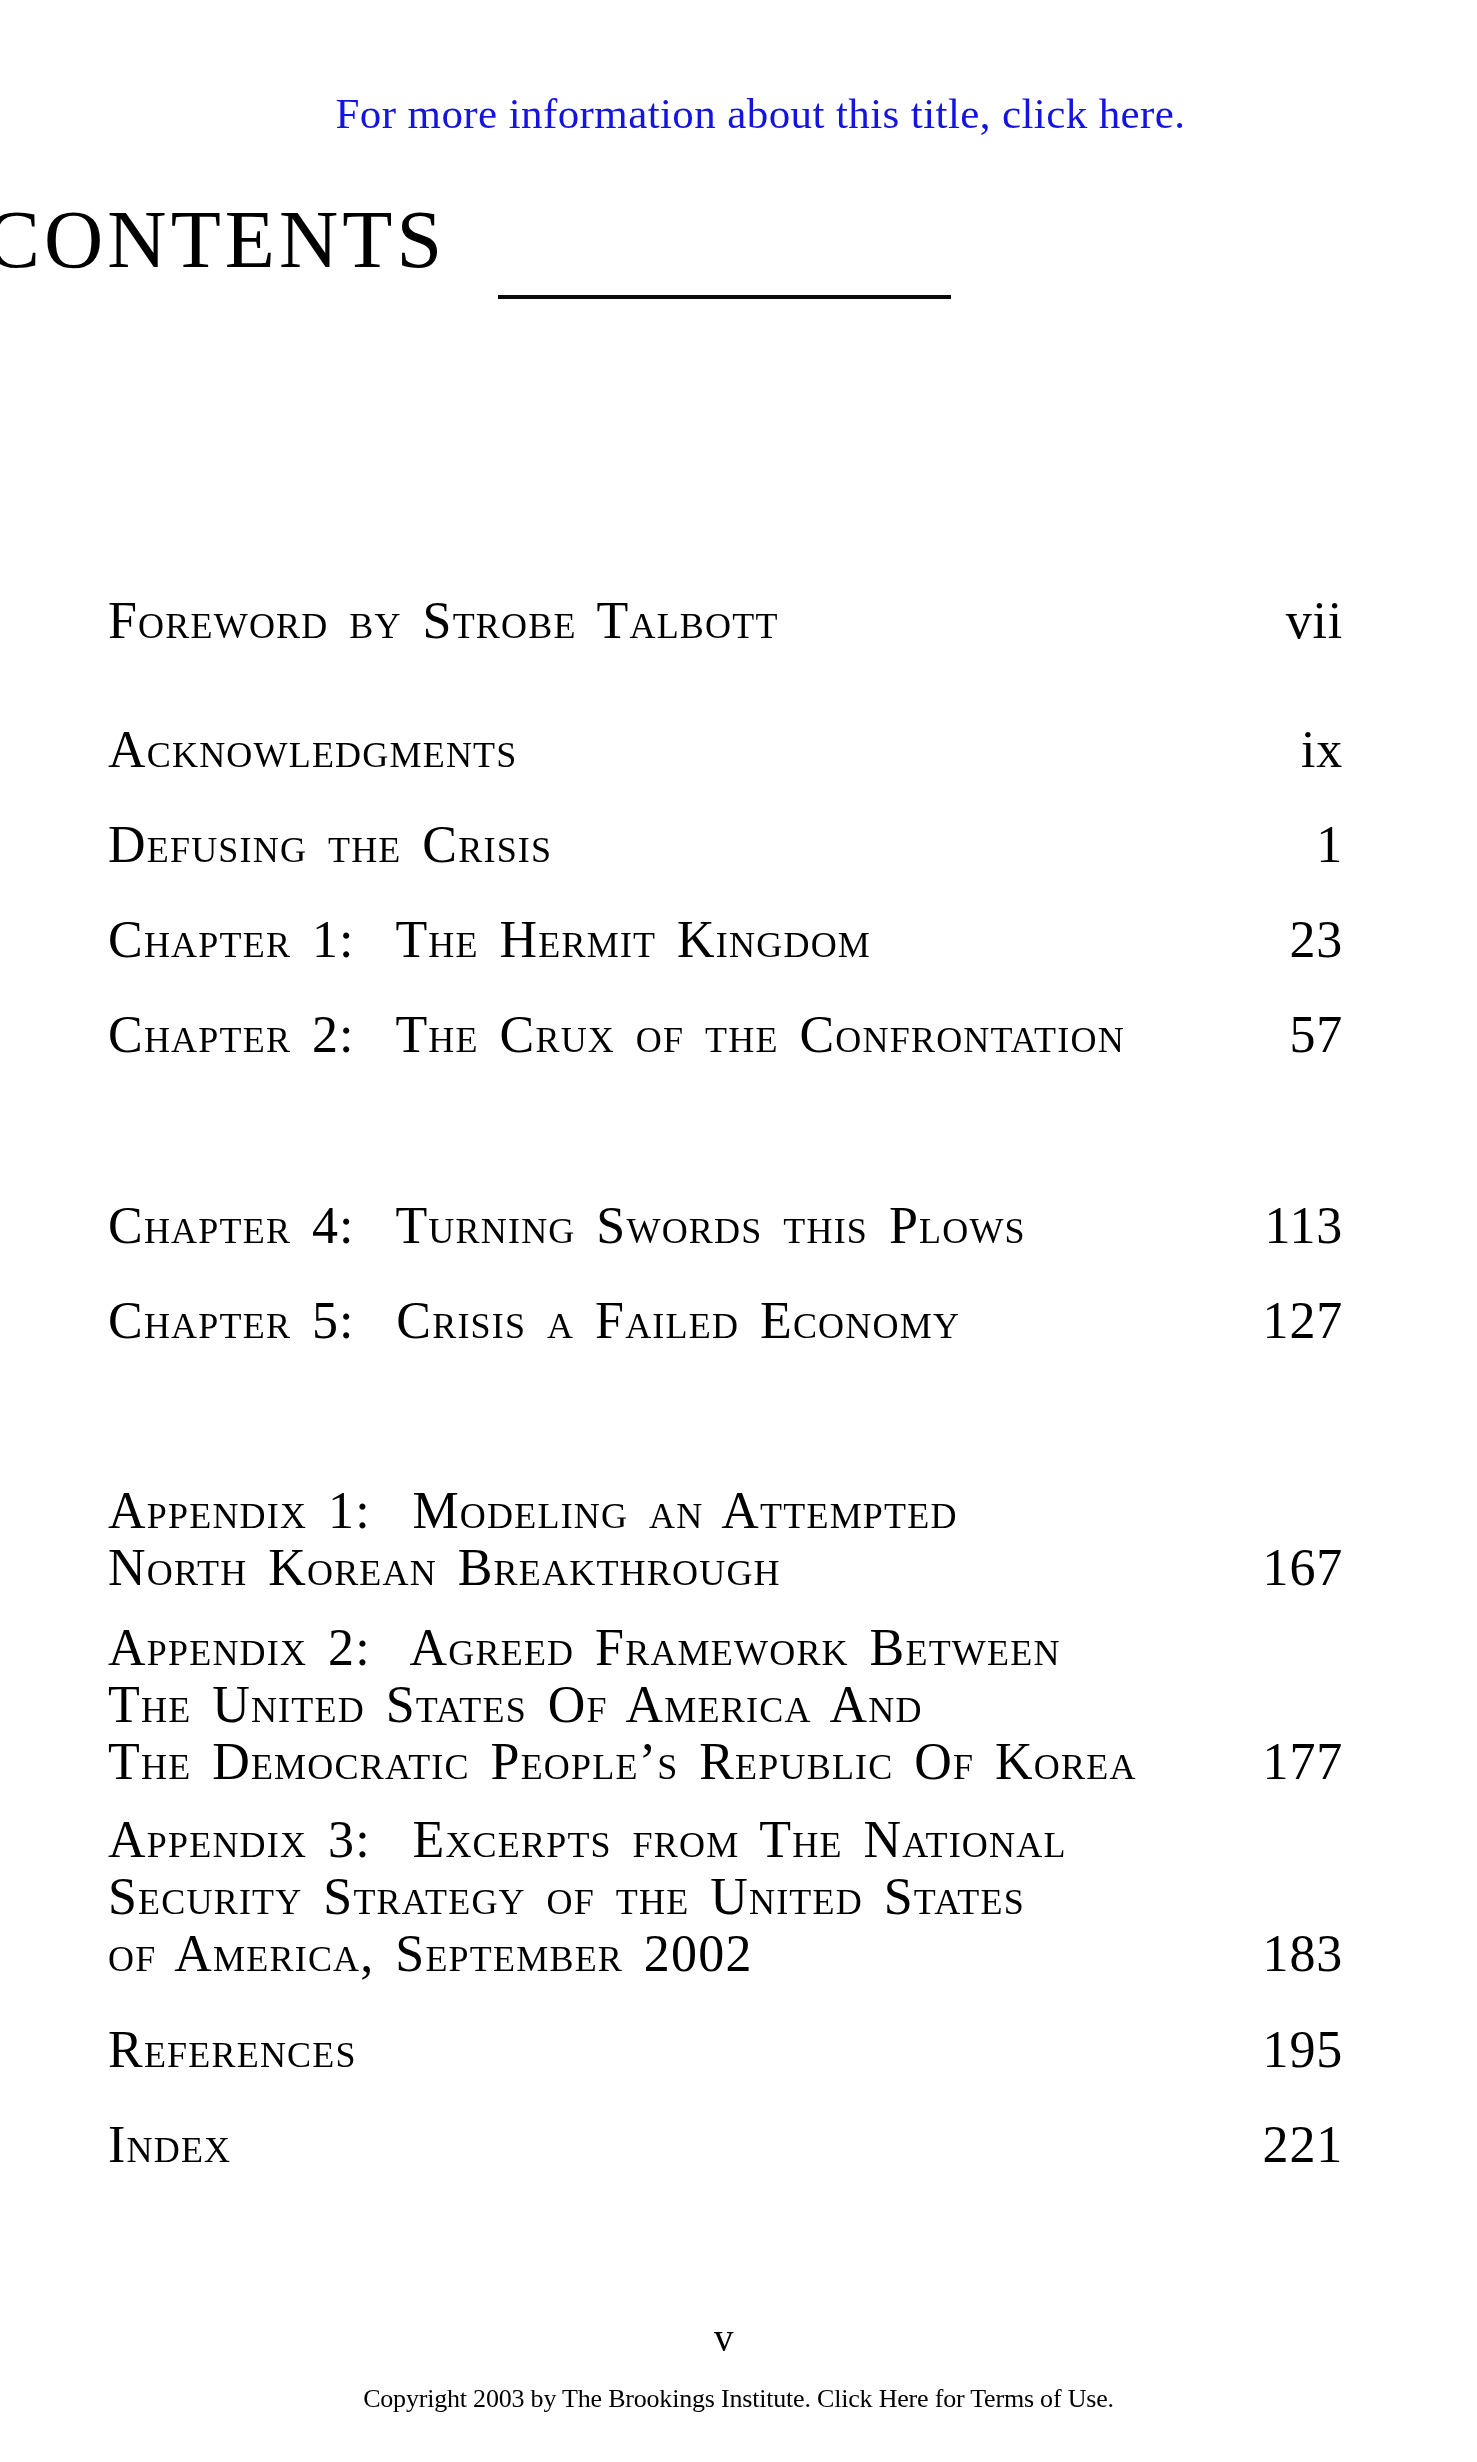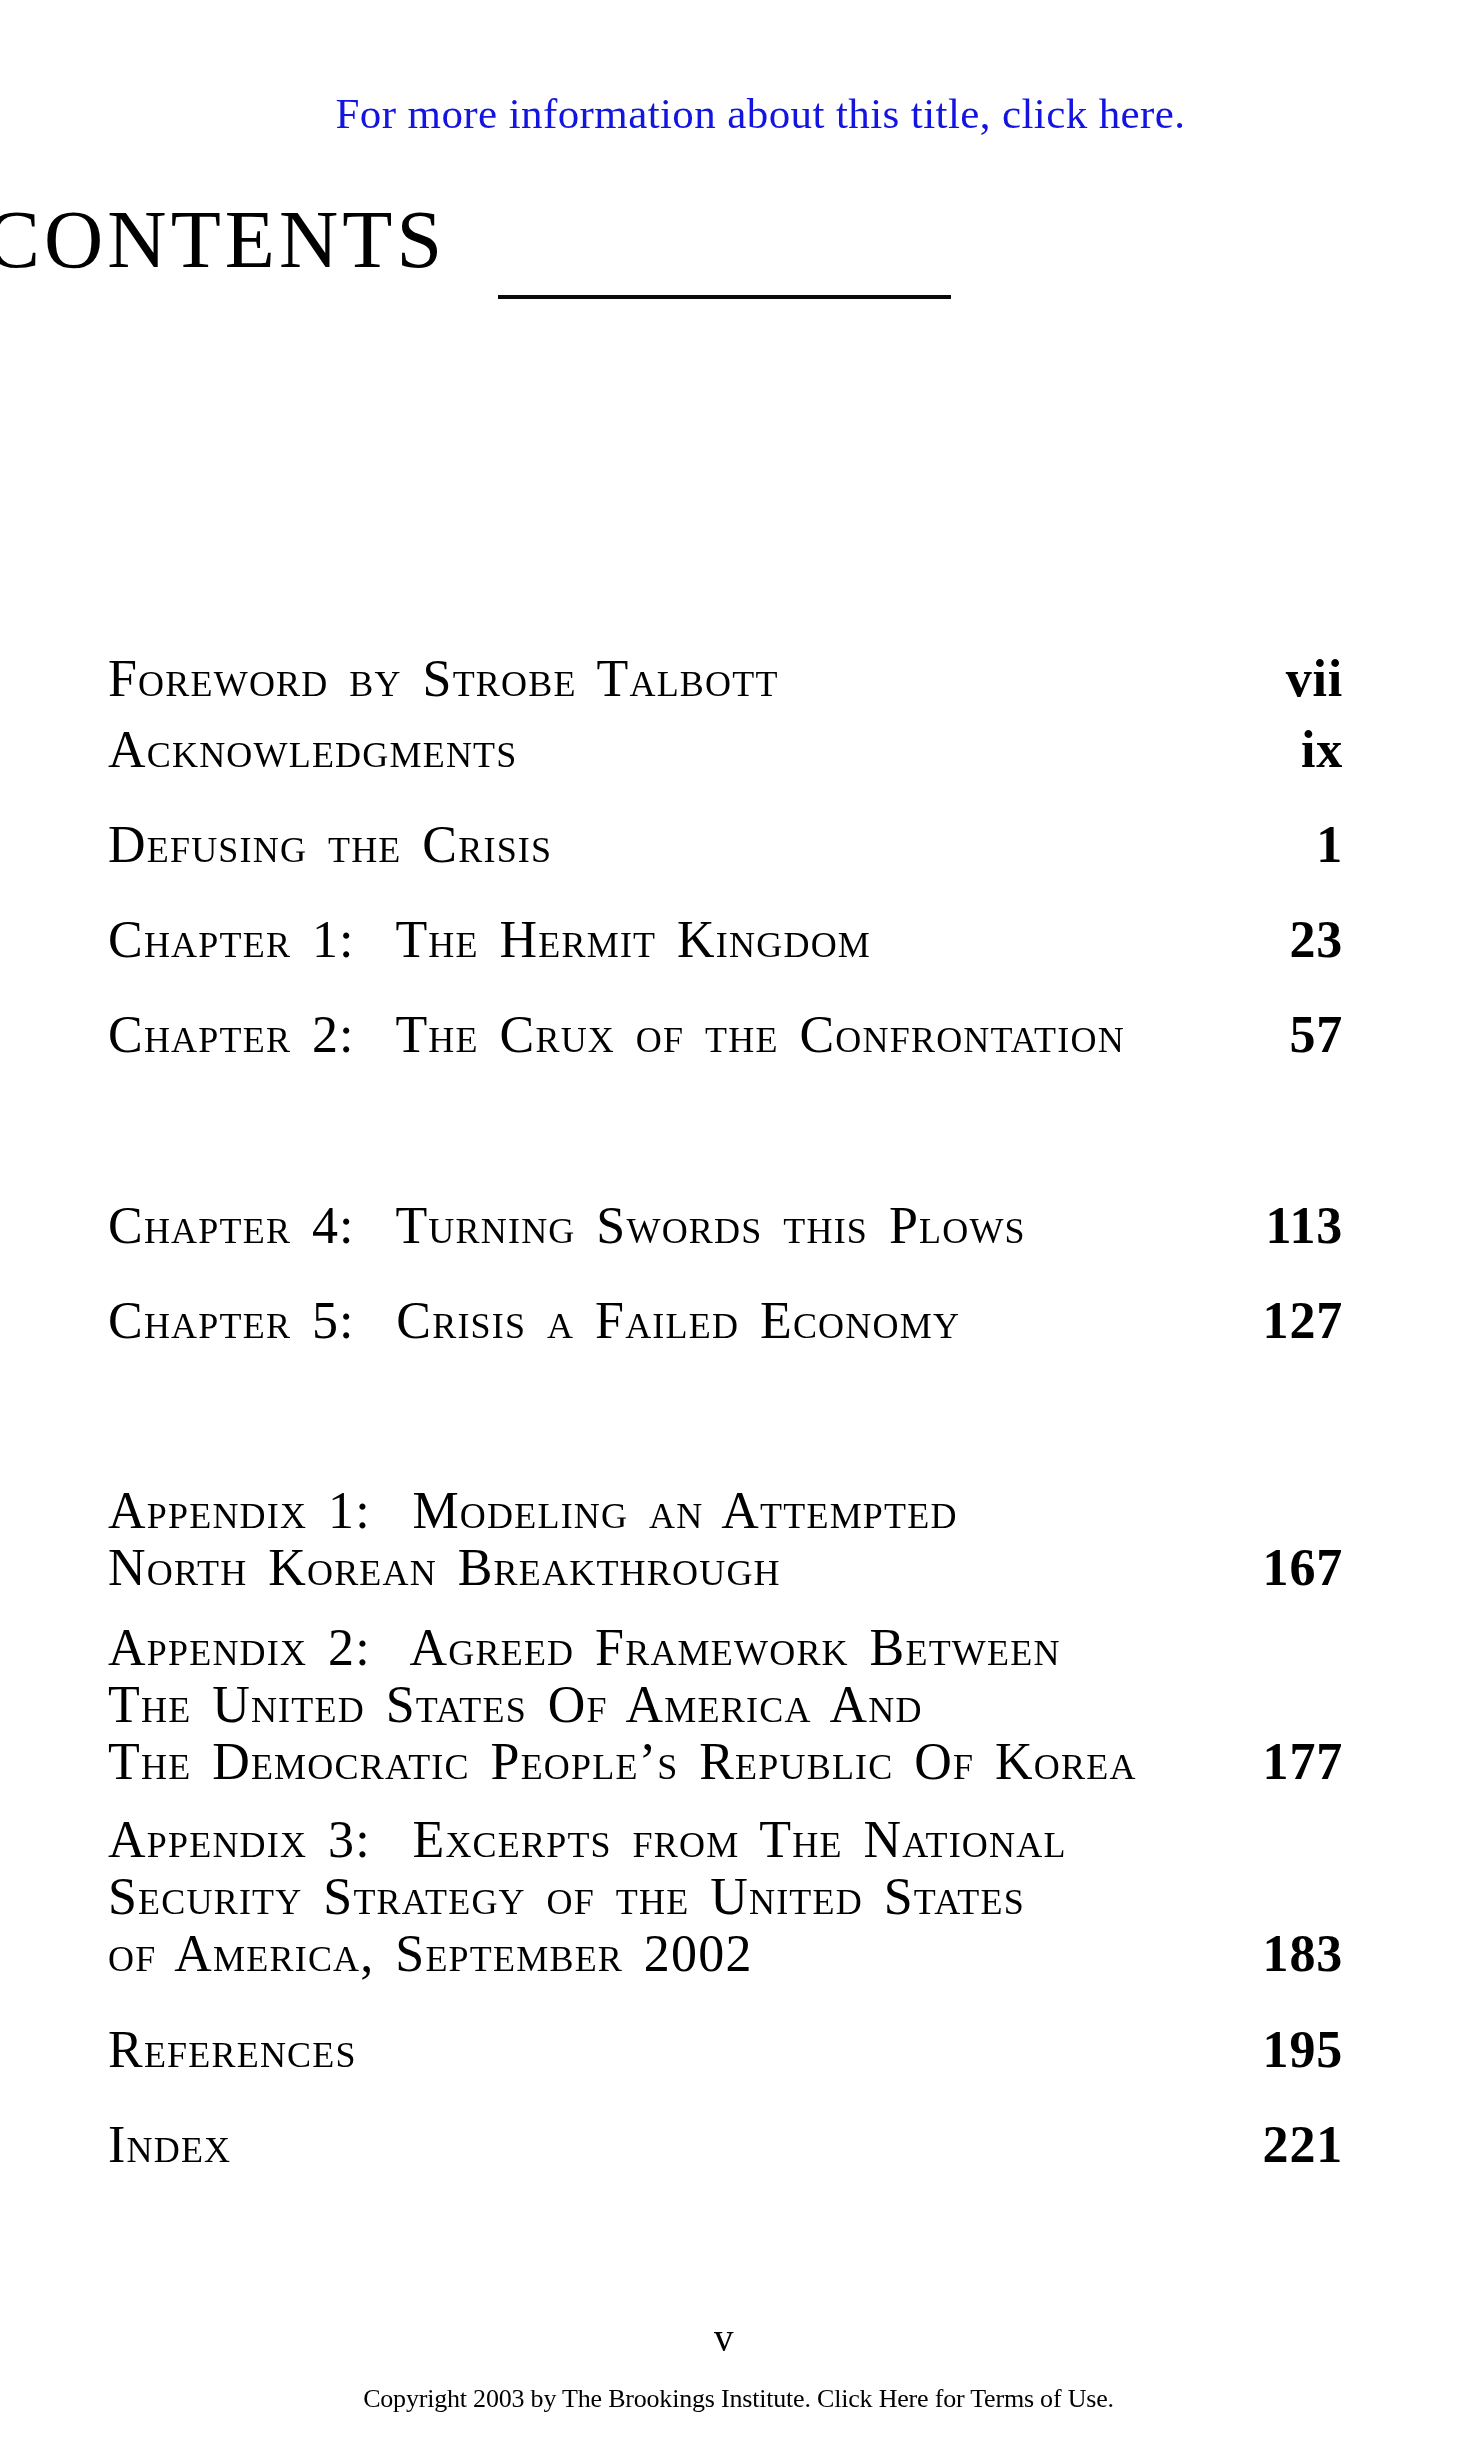--- a/index.html
+++ b/index.html
@@ -39,21 +39,20 @@
   .row .t{
     font-variant:small-caps;
     letter-spacing:1.2px;
     word-spacing:6.6px;
     white-space:pre-wrap;
   }
   .row .p{
     letter-spacing:0.8px;
     padding-left:33px;
     white-space:nowrap;
-    font-weight:bold;
   }
   .folio{
     position:absolute;top:2318px;left:0;width:100%;
     text-align:center;font-size:39px;line-height:1;
   }
   .folio .shift{position:relative;left:-14.8px;}
   .copyright{
     position:absolute;top:2386px;left:0;width:100%;
     text-align:center;font-size:26px;line-height:1;
     letter-spacing:-0.2px;
@@ -66,21 +65,21 @@
 
 <div id="page">
 
   <div class="top-link" style="color: rgb(20, 20, 224);">For more information about this title, click here.</div>
 
   <div class="doc-title">
     <span class="shift">CONTENTS</span>
   </div>
   <div class="title-rule"></div>
 
-  <div class="row" style="top:650px">
+  <div class="row" style="top:592px">
     <span class="t">Foreword by Strobe Talbott</span>
     <span class="p">vii</span>
   </div>
   <div class="row" style="top:721px">
     <span class="t">Acknowledgments</span>
     <span class="p">ix</span>
   </div>
   <div class="row" style="top:816px">
     <span class="t">Defusing the Crisis</span>
     <span class="p">1</span>

